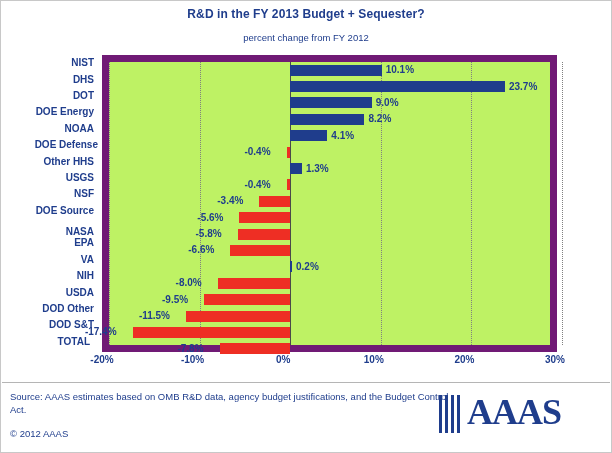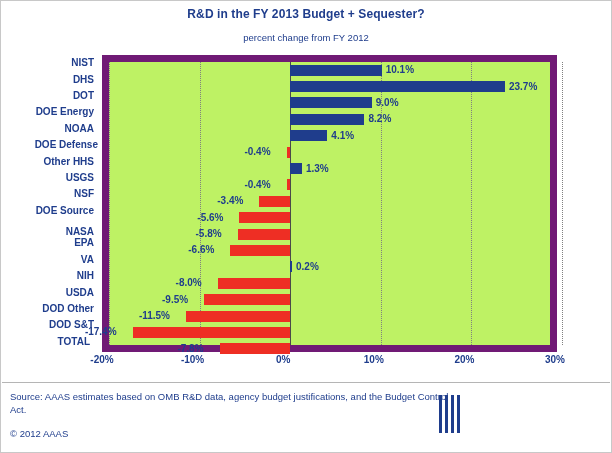--- a/index.html
+++ b/index.html
@@ -262,15 +262,16 @@
   <div class="source">Source: AAAS estimates based on OMB R&amp;D data, agency budget justifications, and the Budget Control Act.</div>
   <div class="copyright">© 2012 AAAS</div>
 
   <div id="logo">
     <div class="logo-bars">
       <i style="left:0px;"></i>
       <i style="left:6px;"></i>
       <i style="left:12px;"></i>
       <i style="left:18px;"></i>
     </div>
+    <div class="logo-text">AAAS</div>
   </div>
 
 </div>
 
 </body></html>

